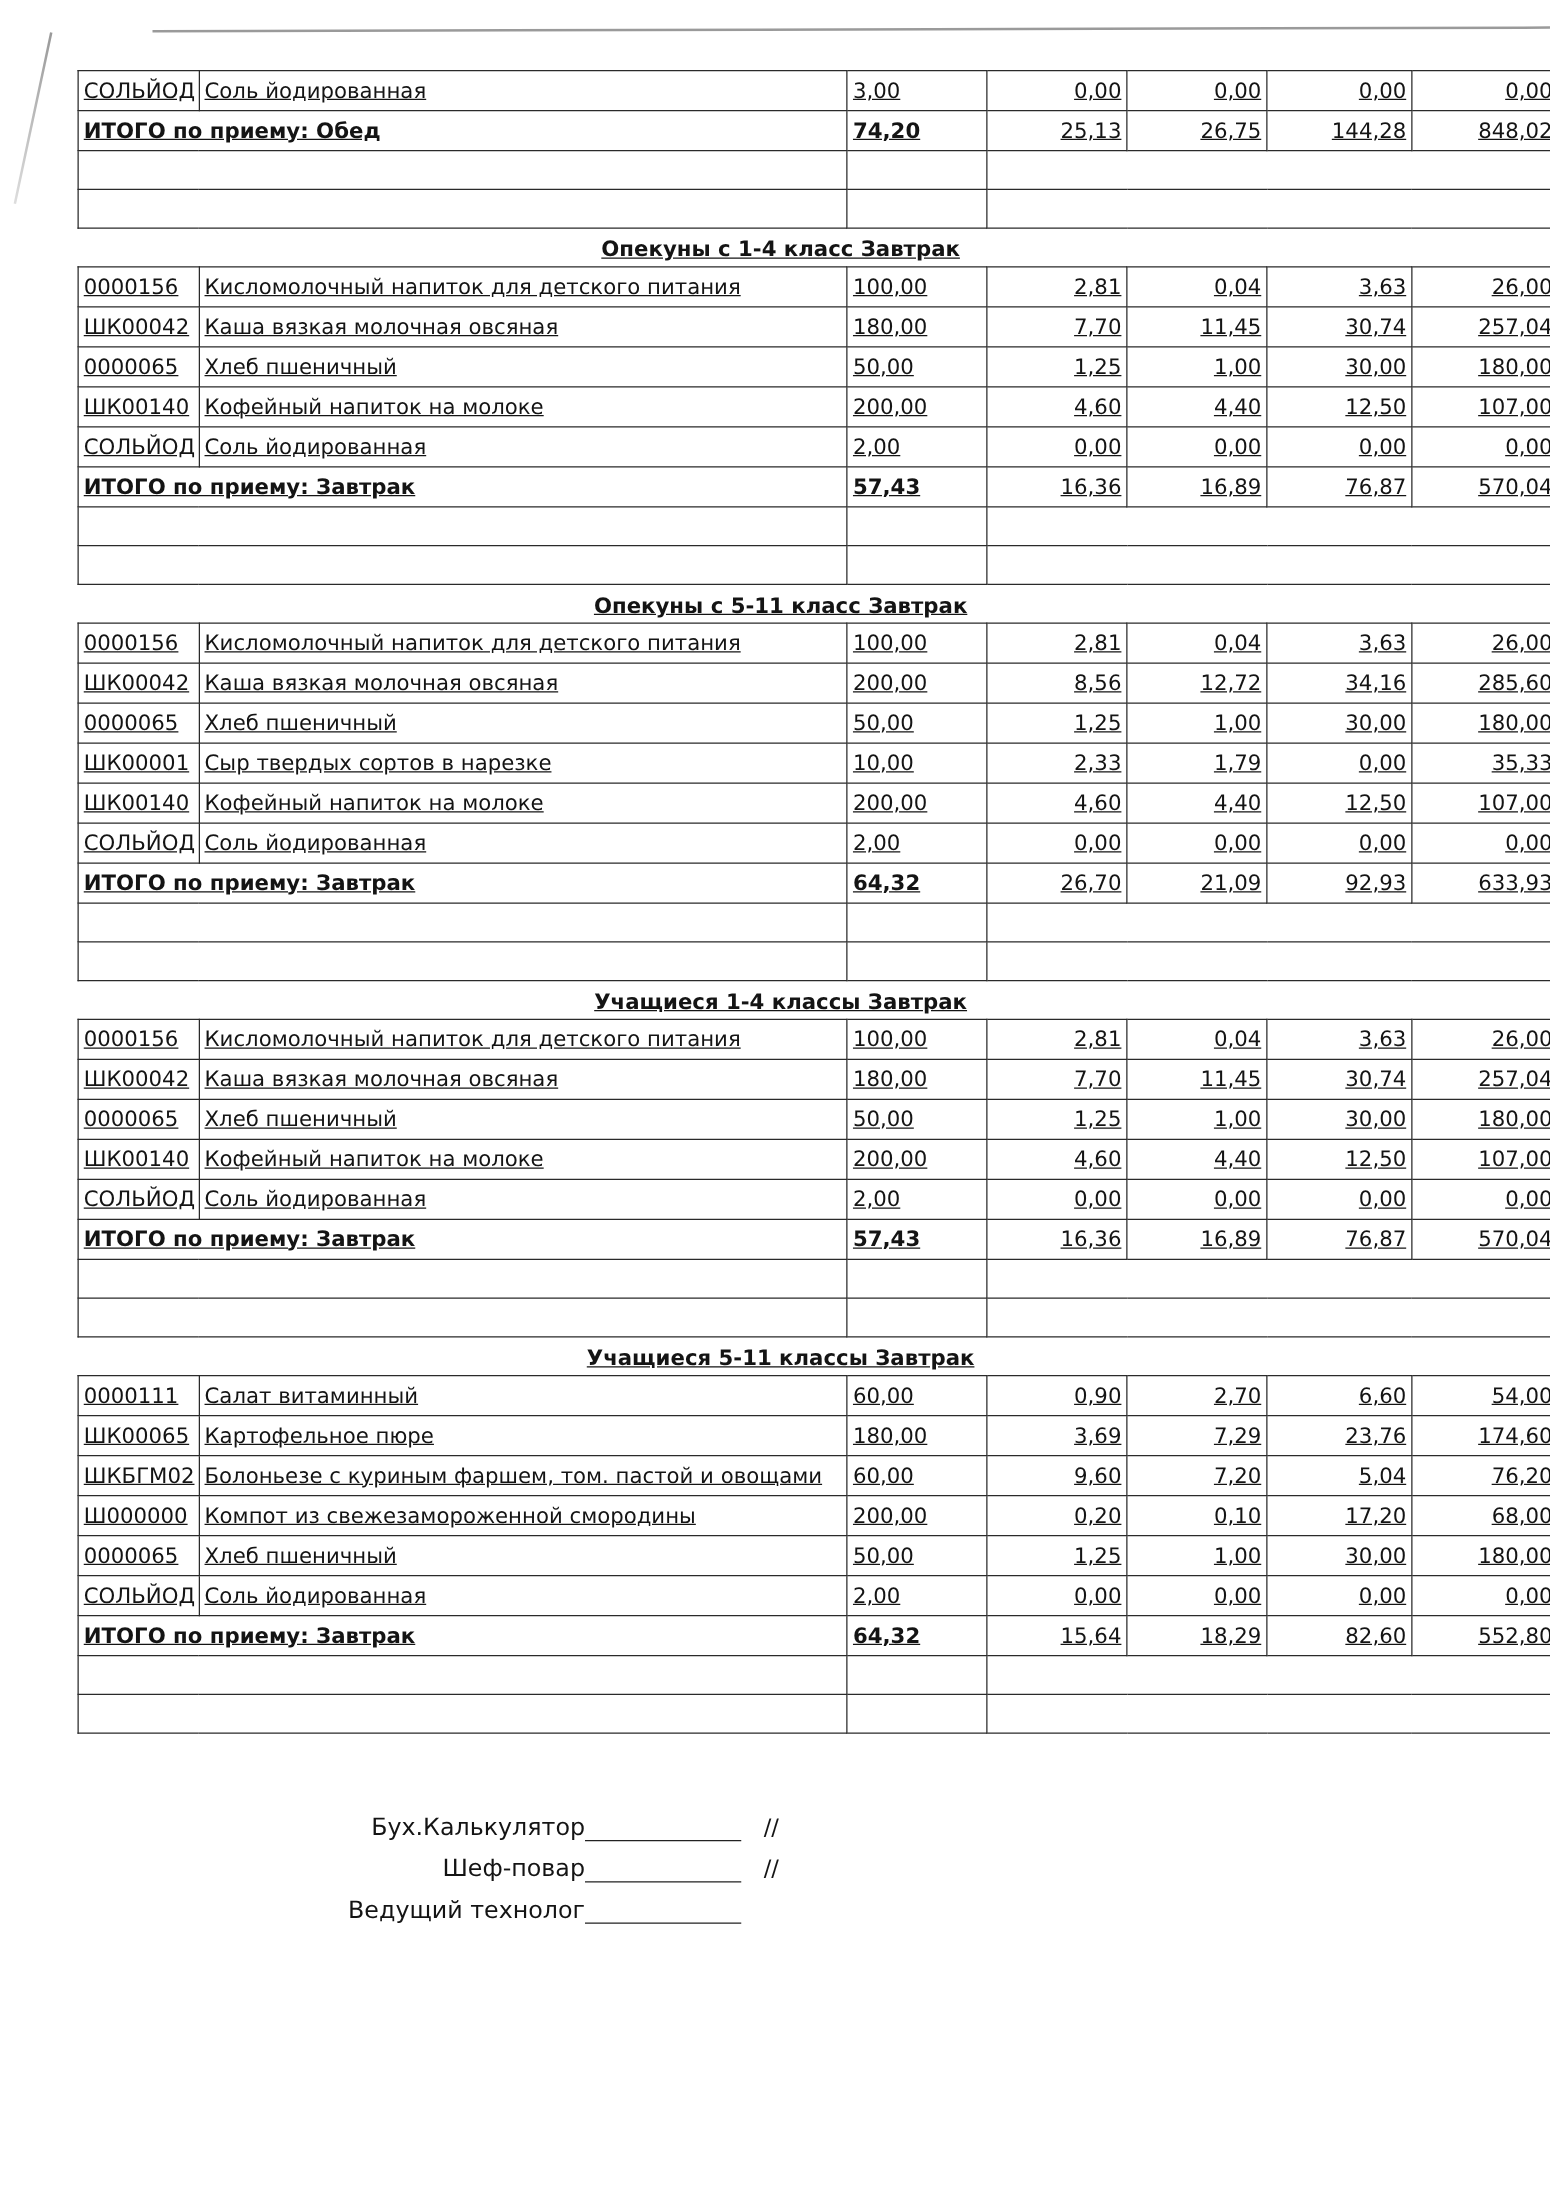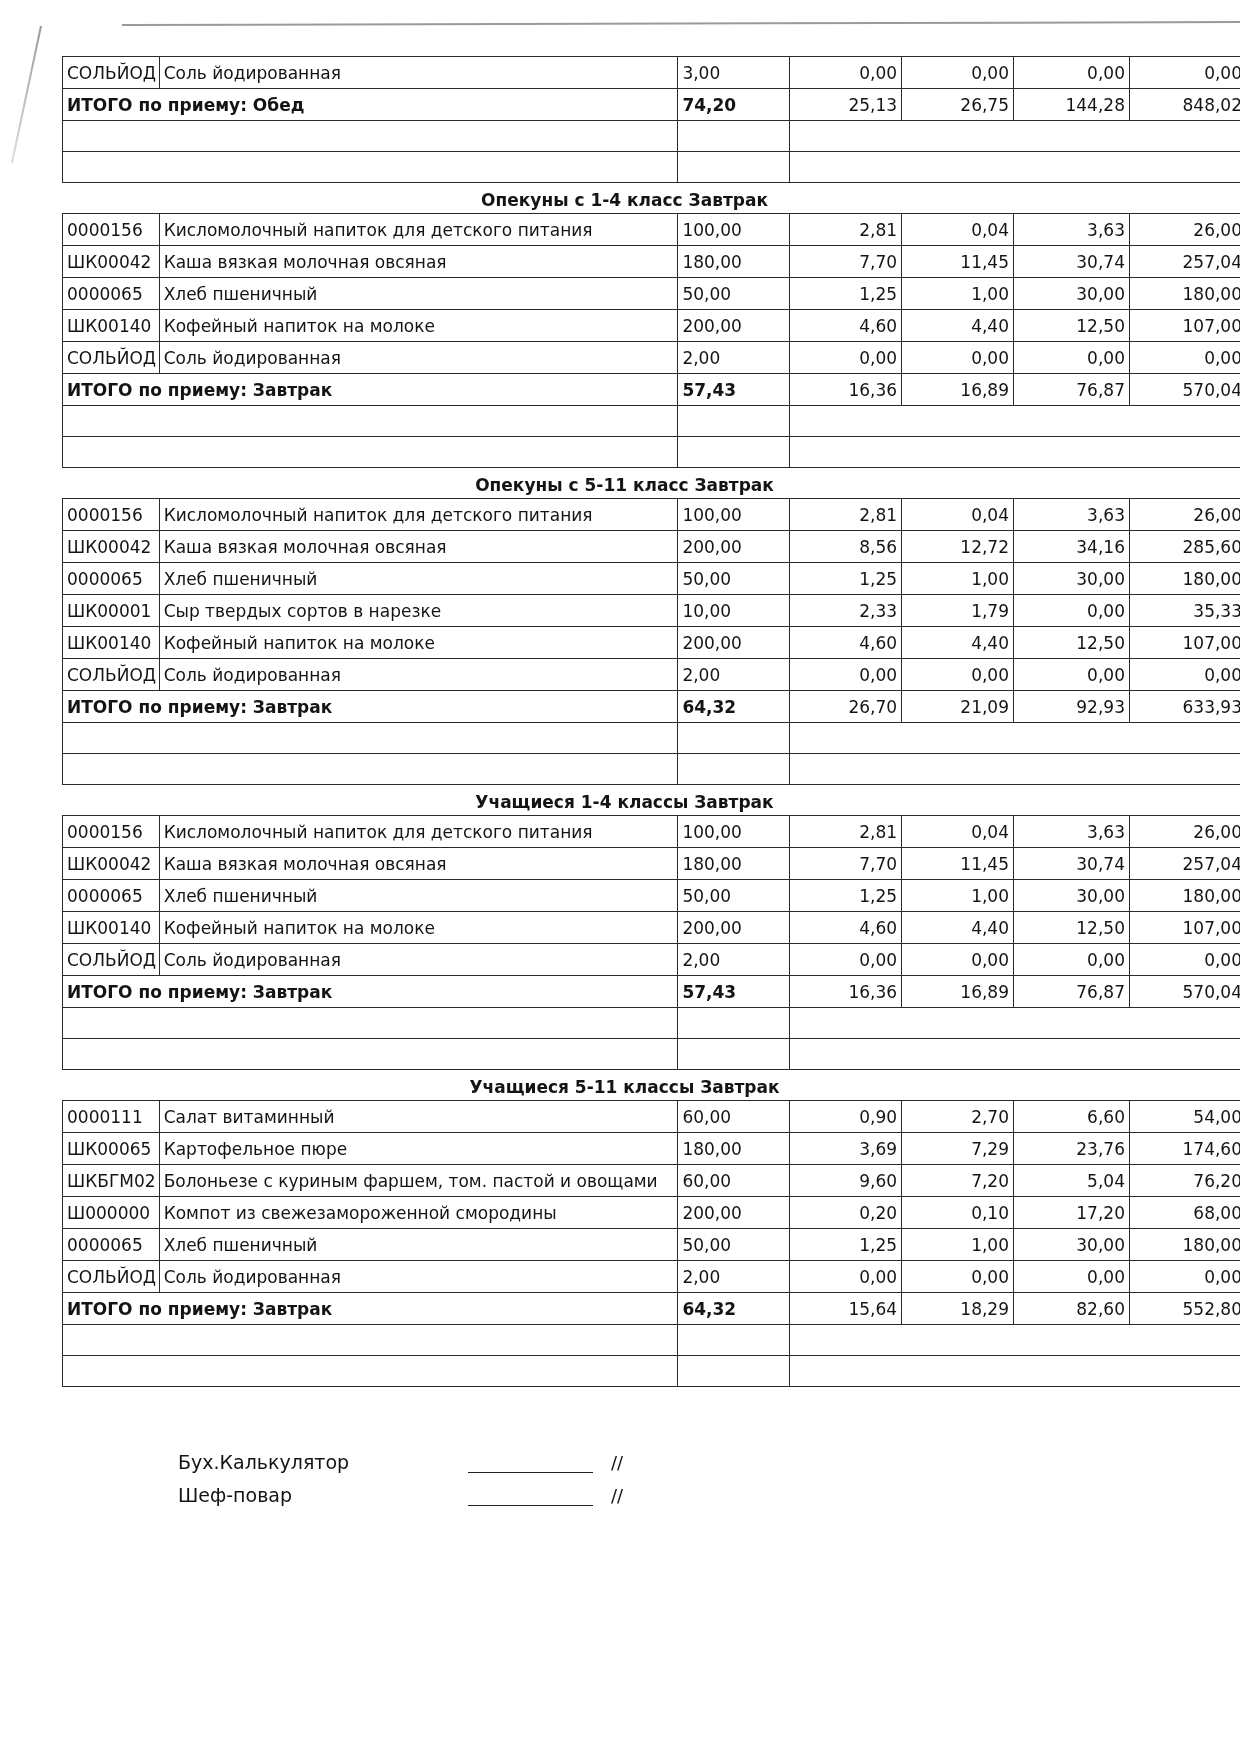--- a/index.html
+++ b/index.html
@@ -3,40 +3,40 @@
 <meta charset="utf-8">
 <style>
   html, body { margin: 0; padding: 0; background: #ffffff; }
   body { width: 1240px; height: 1754px; position: relative; overflow: hidden;
          font-family: "DejaVu Sans", "Liberation Sans", sans-serif; color: #141414; }
   .scan-edge-top { position: absolute; left: 122px; top: 24px; width: 1118px; height: 0;
                    border-top: 2px solid #9a9a9a; transform: rotate(-0.15deg); transform-origin: left; }
   .scan-edge-left { position: absolute; left: 40px; top: 26px; width: 2px; height: 140px;
                     background: linear-gradient(#999, #ddd); transform: rotate(12deg); transform-origin: top; }
   .page { position: absolute; left: 62px; top: 56px; width: 1178px; }
-  .block { position: relative; }
+  .block { position: relative; text-decoration: underline; }
   table.menu { border-collapse: collapse; table-layout: fixed; width: 1185px; font-size: 17px; }
   table.menu td { border: 1px solid #2a2a2a; height: 31px; padding: 0 4px; white-space: nowrap; overflow: hidden; }
   col.c-code { width: 95px; }
   col.c-name { width: 510px; }
   col.c-qty { width: 110px; }
   col.c-n { width: 110px; }
   col.c-n2 { width: 114px; }
   col.c-kcal { width: 115px; }
   td.code { text-align: left; }
   td.name { text-align: left; margin-left: 16px; }
   td.qty { }
   td.num { text-align: right; }
   tr.total td { font-weight: bold; }
   tr.total td.num { font-weight: normal; }
   tr.blank td { height: 30px; }
   .section-title { text-align: center; font-weight: bold; font-size: 17px; height: 30px; line-height: 34px;
                    width: 1185px; padding-right: 60px; box-sizing: border-box; }
   .signatures { position: absolute; left: 178px; top: 1440px; font-size: 19px; }
-  .sig-row { height: 33px; display: flex; align-items: flex-end; }
+  .sig-row { height: 33px; display: flex; align-items: flex-end; text-align: right; }
   .sig-label { width: 290px; }
   .sig-line { width: 125px; border-bottom: 1px solid #222; height: 18px; margin-right: 18px; }
   .sig-slash { font-size: 18px; }
 </style>
 </head>
 <body>
 
 <div class="scan-edge-top"></div>
 <div class="scan-edge-left"></div>
 
@@ -428,13 +428,18 @@
   <div class="sig-row">
     <span class="sig-label">Бух.Калькулятор</span>
     <span class="sig-line"></span>
     <span class="sig-slash">//</span>
   </div>
   <div class="sig-row">
     <span class="sig-label">Шеф-повар</span>
     <span class="sig-line"></span>
     <span class="sig-slash">//</span>
   </div>
+  <div class="sig-row">
+    <span class="sig-label">Ведущий технолог</span>
+    <span class="sig-line"></span>
+    <span class="sig-slash"></span>
+  </div>
 </div>
 
 </body></html>

